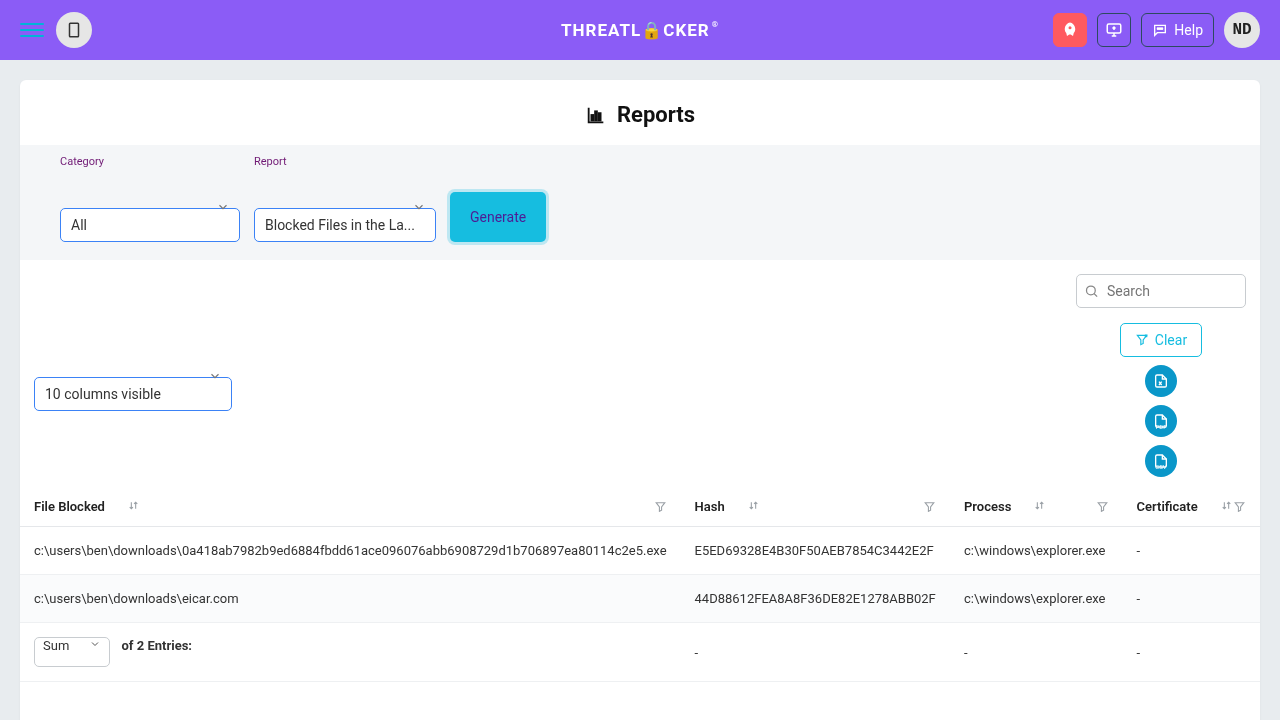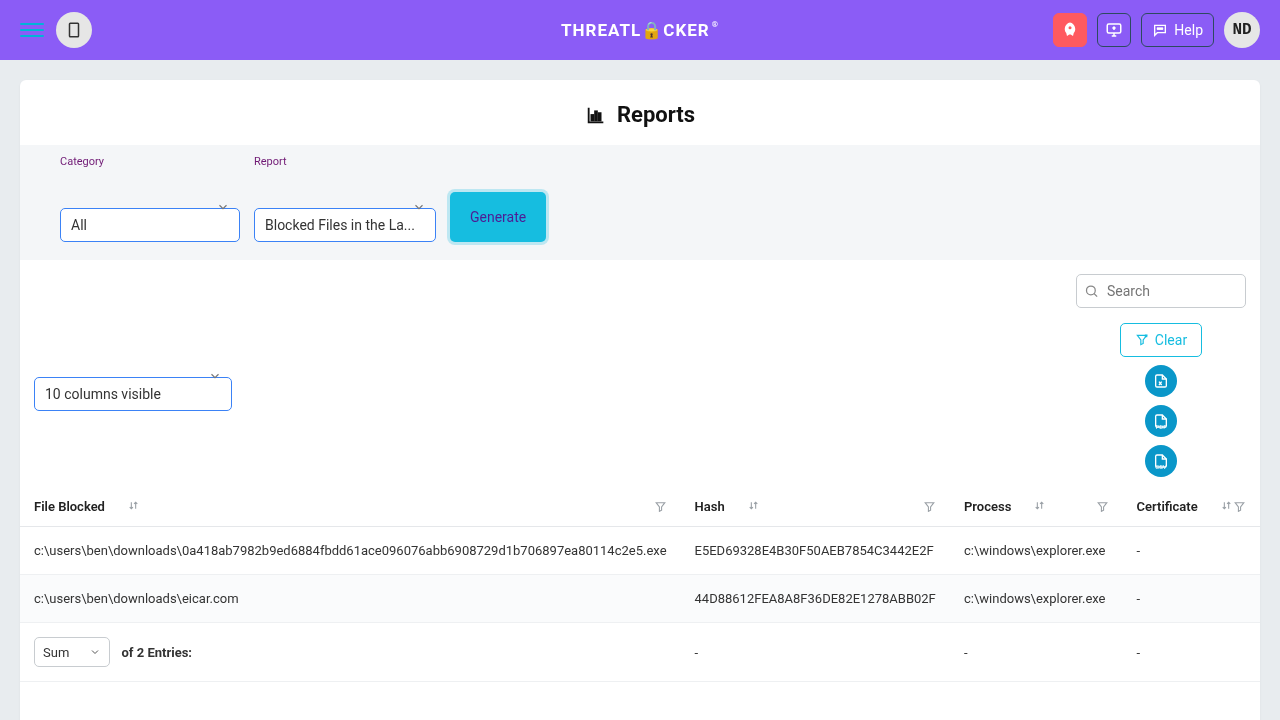--- a/index.html
+++ b/index.html
@@ -61,21 +61,21 @@
 .hscroll .thumb { position:absolute; left:0; top:0; height:10px; width:52%; background:#d5d7d9; border-radius:5px; }
 
 
 .pager { display:flex; align-items:center; justify-content:center; gap:26px; padding:14px 0 10px; position:absolute; left:0; right:0; bottom:8px; }
 .pager .pbtn { color:#9aa0a6; cursor:pointer; font-size:14px; display:flex; align-items:center; }
 .pager .pnum { width:30px; height:30px; border-radius:5px; background:#16bde0; color:#fff; display:flex; align-items:center; justify-content:center; font-size:14px; }
 .pager .psize { height:26px; border:1px solid #c8ccd0; border-radius:5px; padding:0 26px 0 10px; font-size:14px; color:#333; display:flex; align-items:center; position:relative; cursor:pointer; }
 .pager .psize .chev { position:absolute; right:6px; top:50%; transform:translateY(-50%); color:#555; }
 
 .col-select { min-width:198px; }
-tfoot .sum-sel { display:inline-flex; align-items:center; gap:20px; height:30px; border:1px solid #c8ccd0; border-radius:5px; padding:0 8px; margin-right:8px; cursor:pointer; }
+tfoot .sum-sel { display:inline-flex; gap:20px; height:30px; border:1px solid #c8ccd0; border-radius:5px; padding:0 8px; margin-right:8px; cursor:pointer; }
 .small-chev { color:#555; }
 
 svg { display:block; }
 </style>
 </head>
 <body>
 
 <div class="topbar">
   <div class="topbar-left">
     <div class="hamburger">

